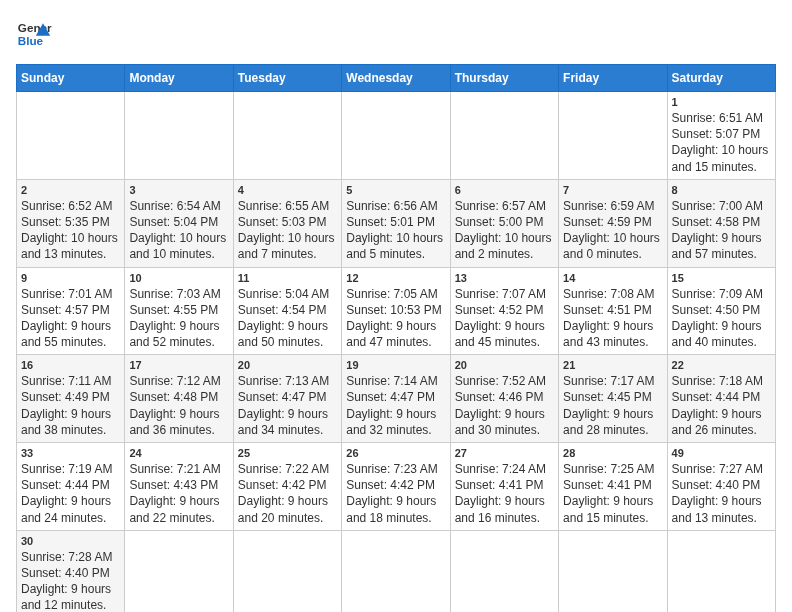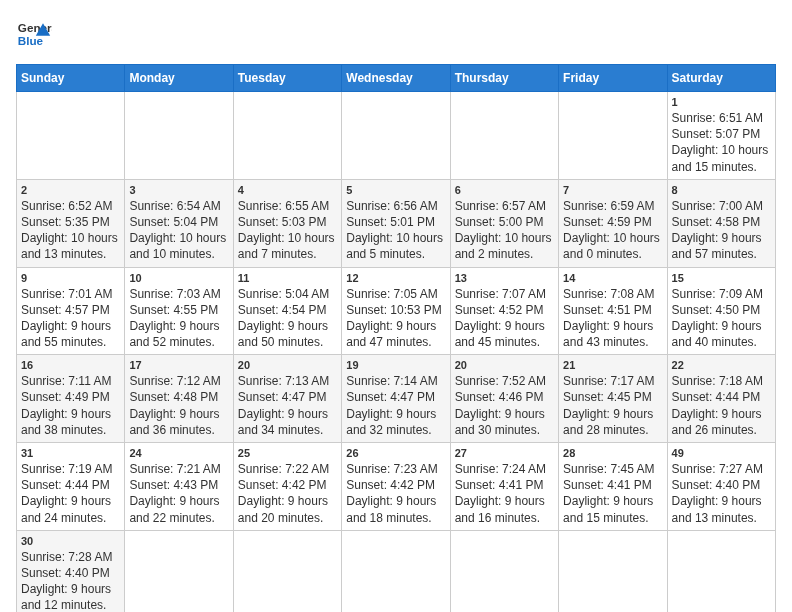--- a/index.html
+++ b/index.html
@@ -252,21 +252,21 @@
         </td>
         <td>
           <div class="day-number">22</div>
           <div class="cell-info">Sunrise: 7:18 AM
 Sunset: 4:44 PM
 Daylight: 9 hours and 26 minutes.</div>
         </td>
       </tr>
       <tr>
         <td>
-          <div class="day-number">31</div>
+          <div class="day-number">33</div>
           <div class="cell-info">Sunrise: 7:19 AM
 Sunset: 4:44 PM
 Daylight: 9 hours and 24 minutes.</div>
         </td>
         <td>
           <div class="day-number">24</div>
           <div class="cell-info">Sunrise: 7:21 AM
 Sunset: 4:43 PM
 Daylight: 9 hours and 22 minutes.</div>
         </td>
@@ -283,21 +283,21 @@
 Daylight: 9 hours and 18 minutes.</div>
         </td>
         <td>
           <div class="day-number">27</div>
           <div class="cell-info">Sunrise: 7:24 AM
 Sunset: 4:41 PM
 Daylight: 9 hours and 16 minutes.</div>
         </td>
         <td>
           <div class="day-number">28</div>
-          <div class="cell-info">Sunrise: 7:45 AM
+          <div class="cell-info">Sunrise: 7:25 AM
 Sunset: 4:41 PM
 Daylight: 9 hours and 15 minutes.</div>
         </td>
         <td>
           <div class="day-number">49</div>
           <div class="cell-info">Sunrise: 7:27 AM
 Sunset: 4:40 PM
 Daylight: 9 hours and 13 minutes.</div>
         </td>
       </tr>

